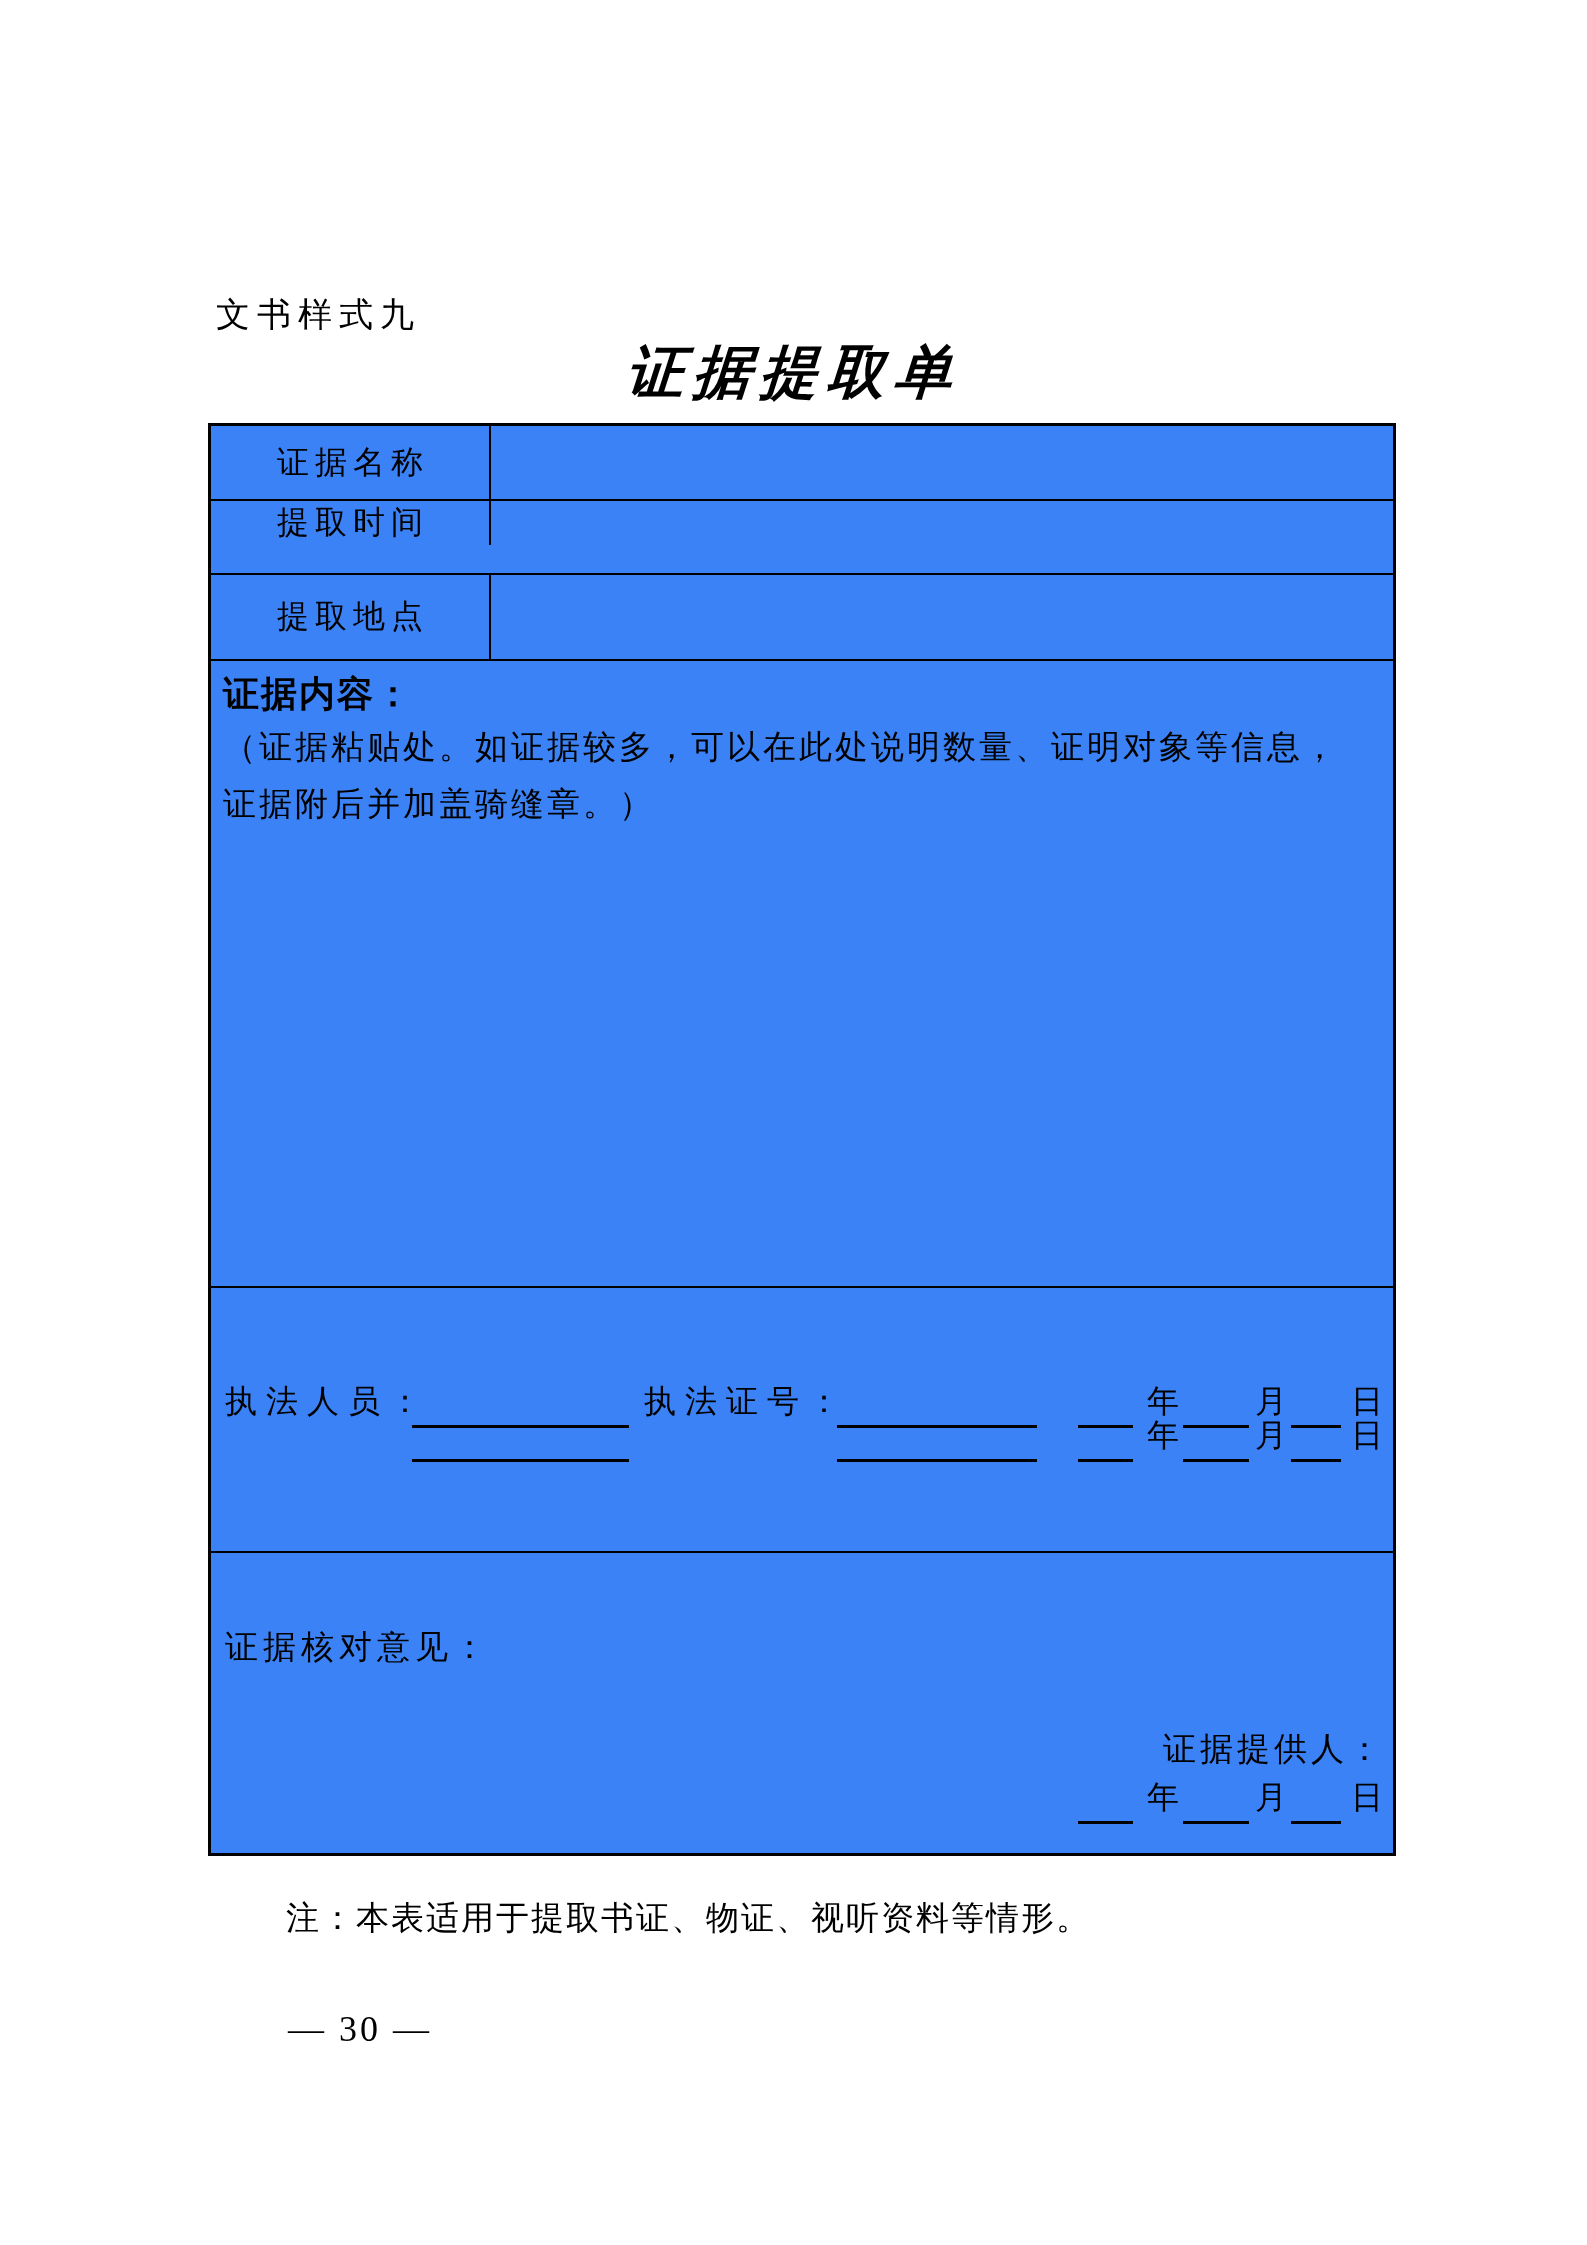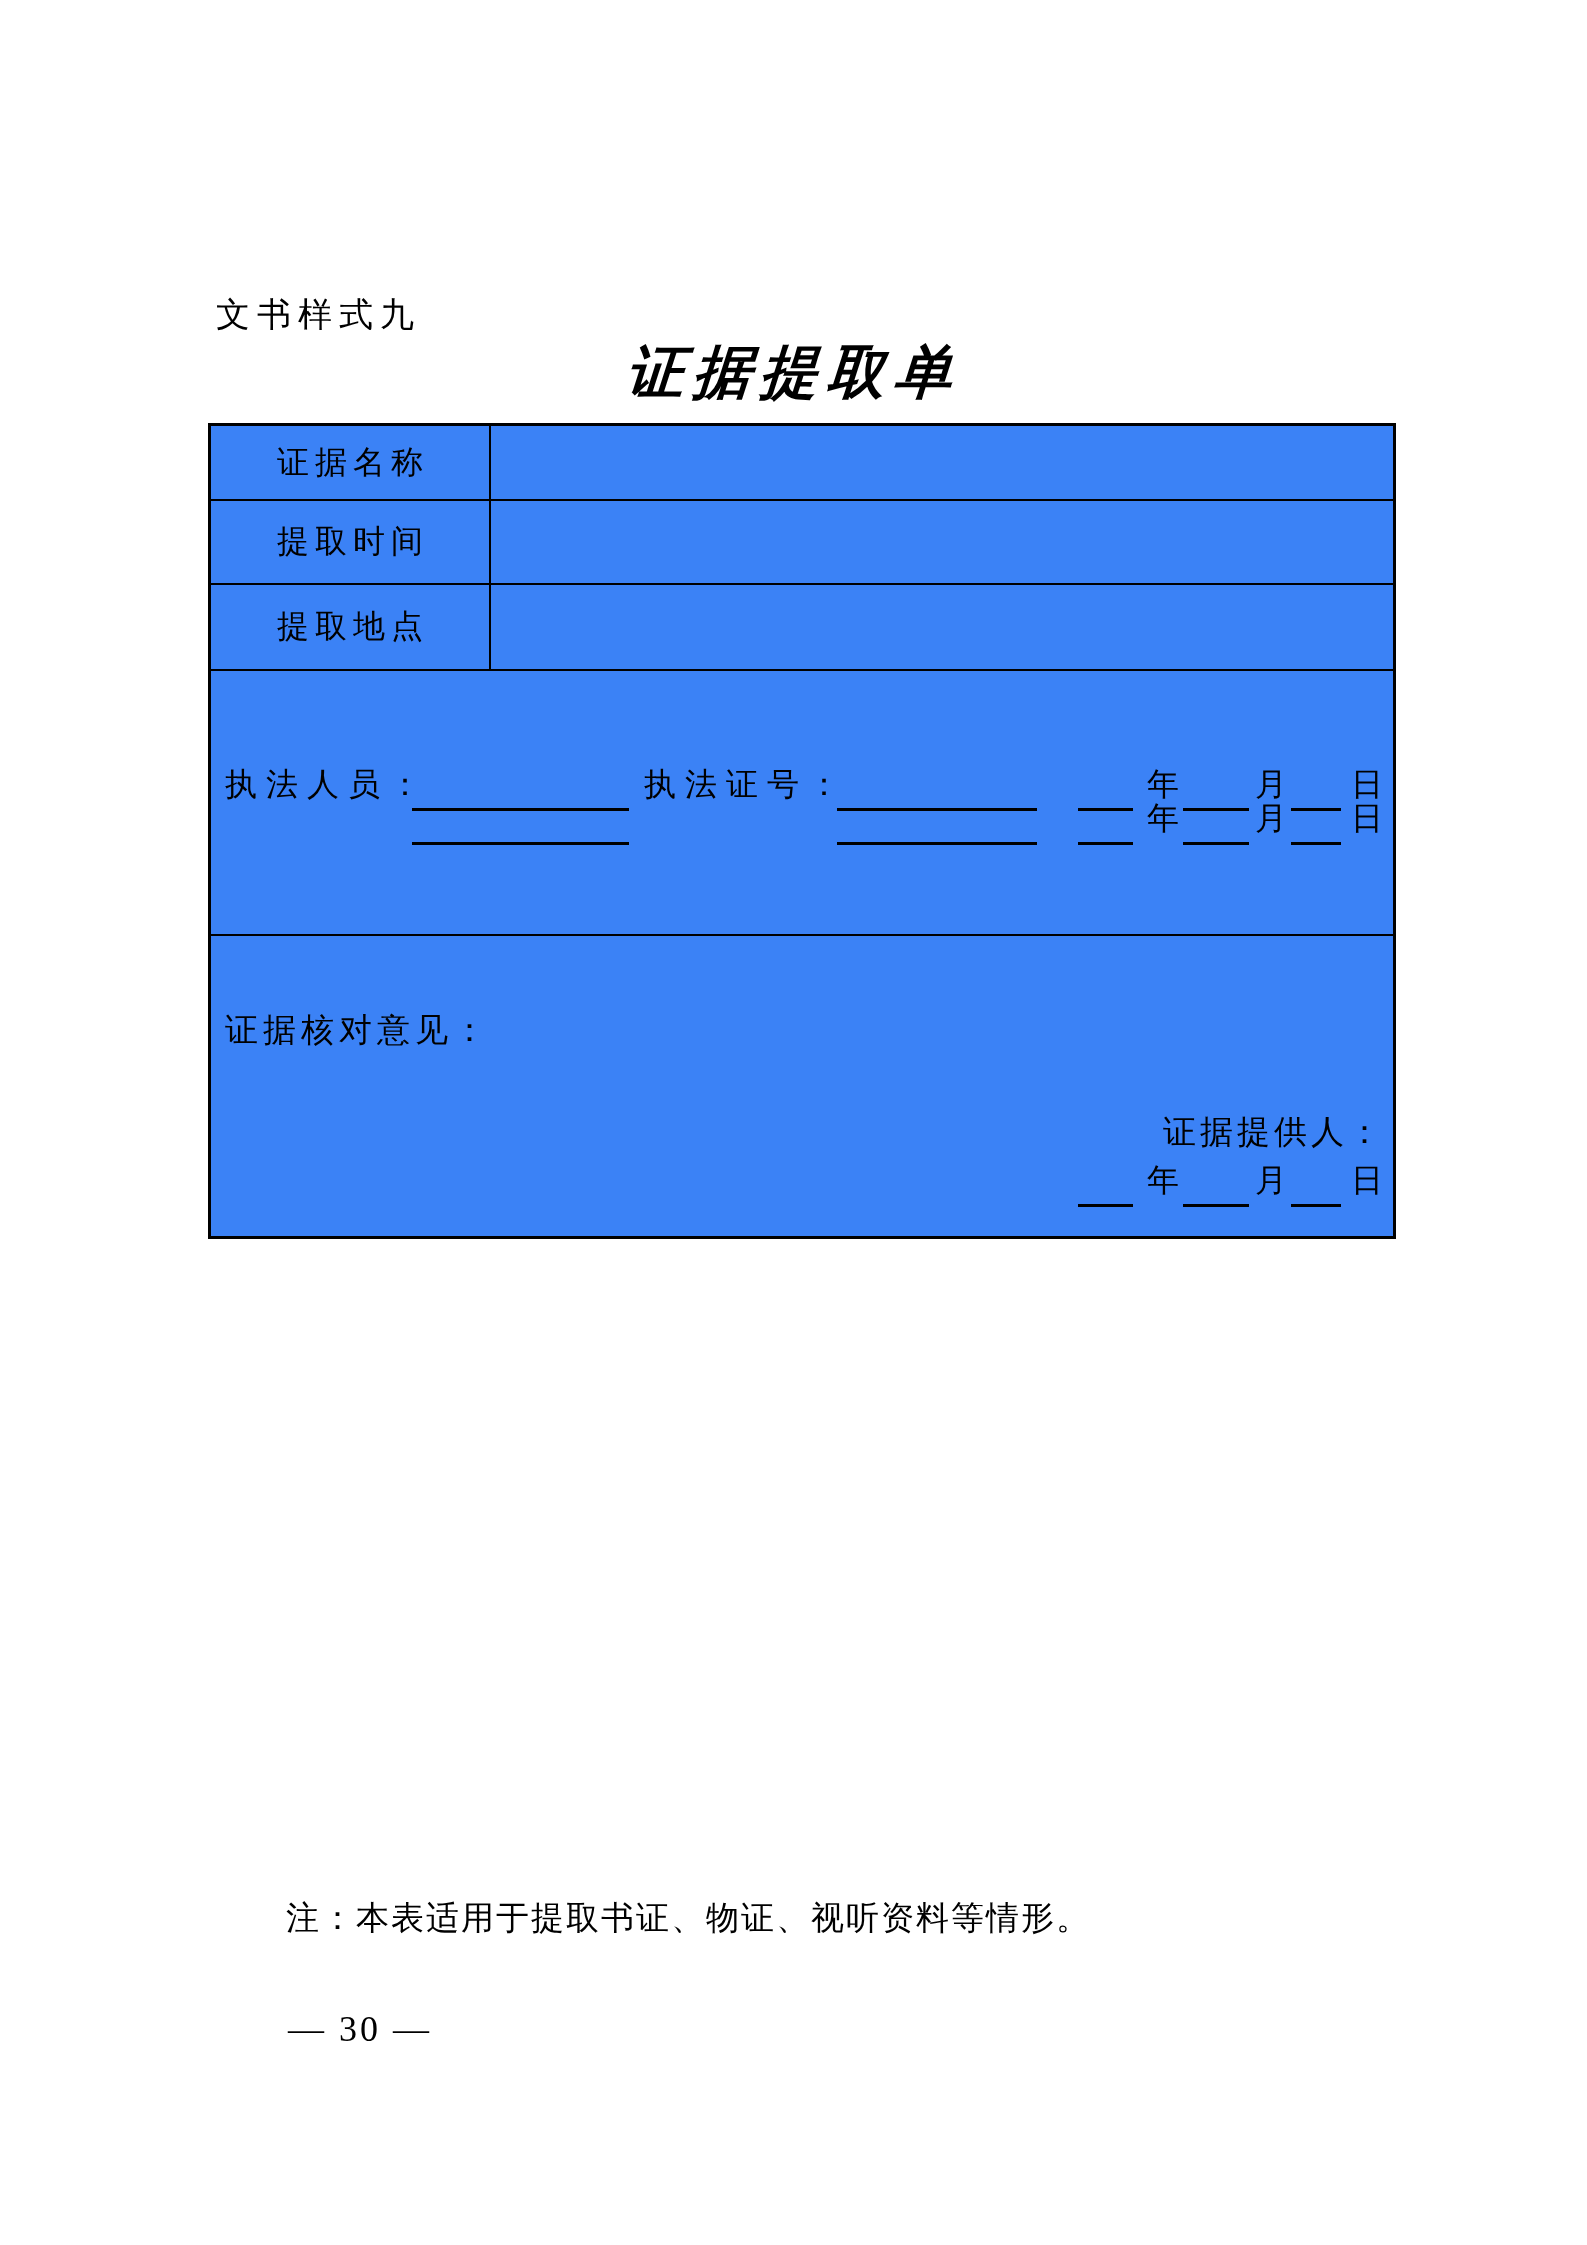--- a/index.html
+++ b/index.html
@@ -43,21 +43,21 @@
     position: absolute;
     left: 208px;
     top: 423px;
     width: 1188px;
     border: 3px solid #000;
     background: #3b82f6;
   }
 
   .info-row { display: flex; border-bottom: 2px solid #000; }
   .info-row.r1 { height: 75px; }
-  .info-row.r2 { height: 84px; }
+  .info-row.r2 { height: 74px; flex-direction: column; }
   .info-row.r3 { height: 86px; }
   .info-label {
     width: 280px;
     border-right: 2px solid #000;
     display: flex;
     align-items: center;
     justify-content: center;
     font-size: 32px;
     letter-spacing: 6px;
     padding-left: 6px; 
@@ -172,20 +172,27 @@
     </div>
     <div class="info-row r2">
       <div class="info-label">提取时间</div>
       <div class="info-value"></div>
     </div>
     <div class="info-row r3">
       <div class="info-label">提取地点</div>
       <div class="info-value"></div>
     </div>
 
+    <div class="content-box">
+      <div class="content-heading">证据内容：</div>
+      <div class="content-note">
+        <div>（证据粘贴处。如证据较多，可以在此处说明数量、证明对象等信息，</div>
+        <div>证据附后并加盖骑缝章。）</div>
+      </div>
+    </div>
 
     <div class="enforce-box">
       <div class="sign-row row-a">
         <span class="lbl lbl1">执法人员：</span>
         <span class="blank b1"></span>
         <span class="lbl lbl2">执法证号：</span>
         <span class="blank b2"></span>
         <span class="flex-spacer"></span>
         <span class="date-group">
           <span class="dg-b dg-b1"></span>

